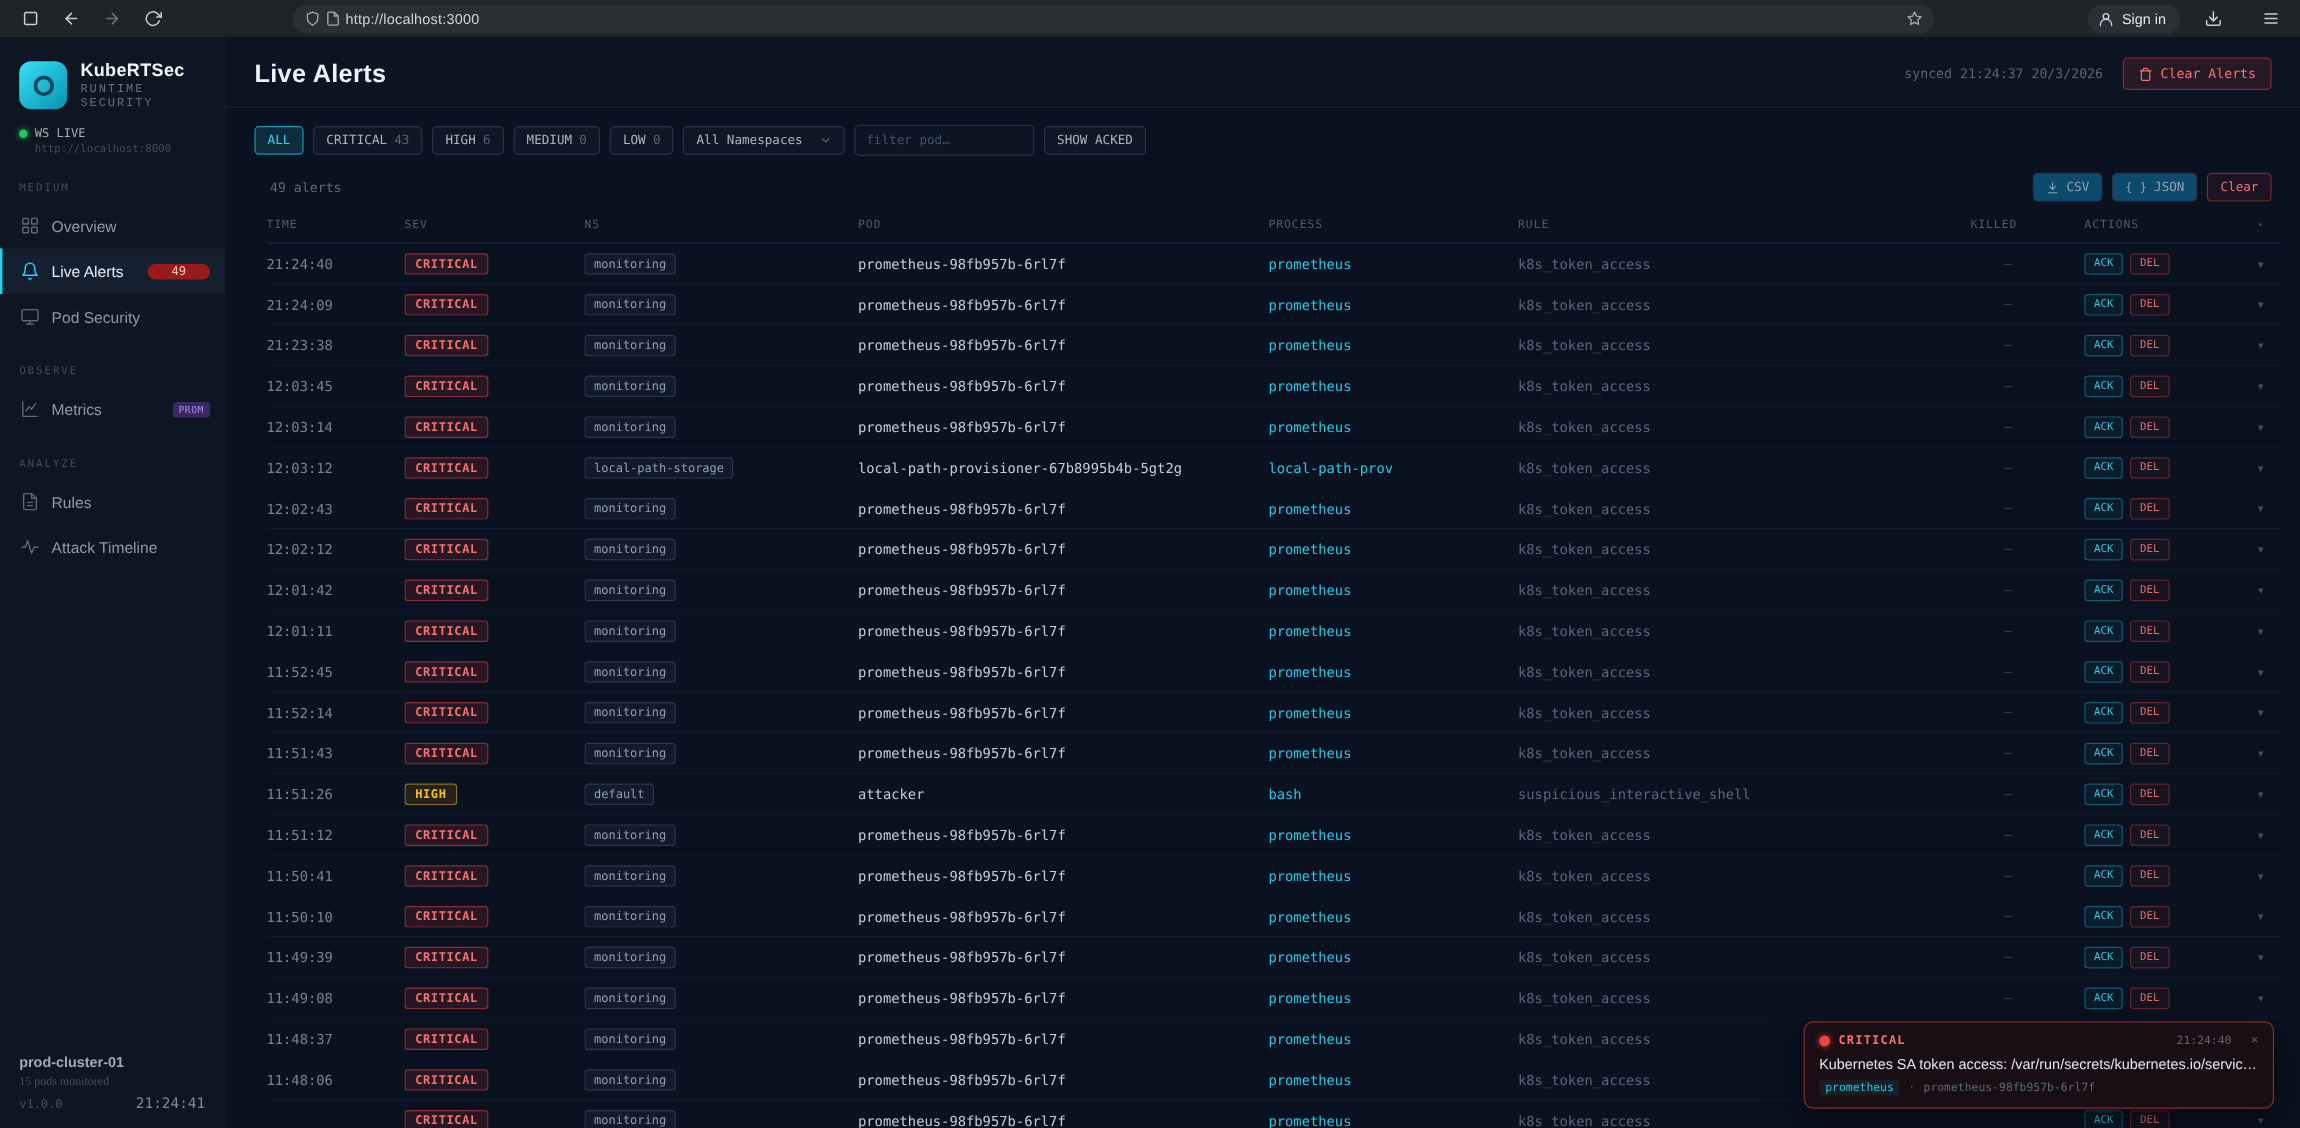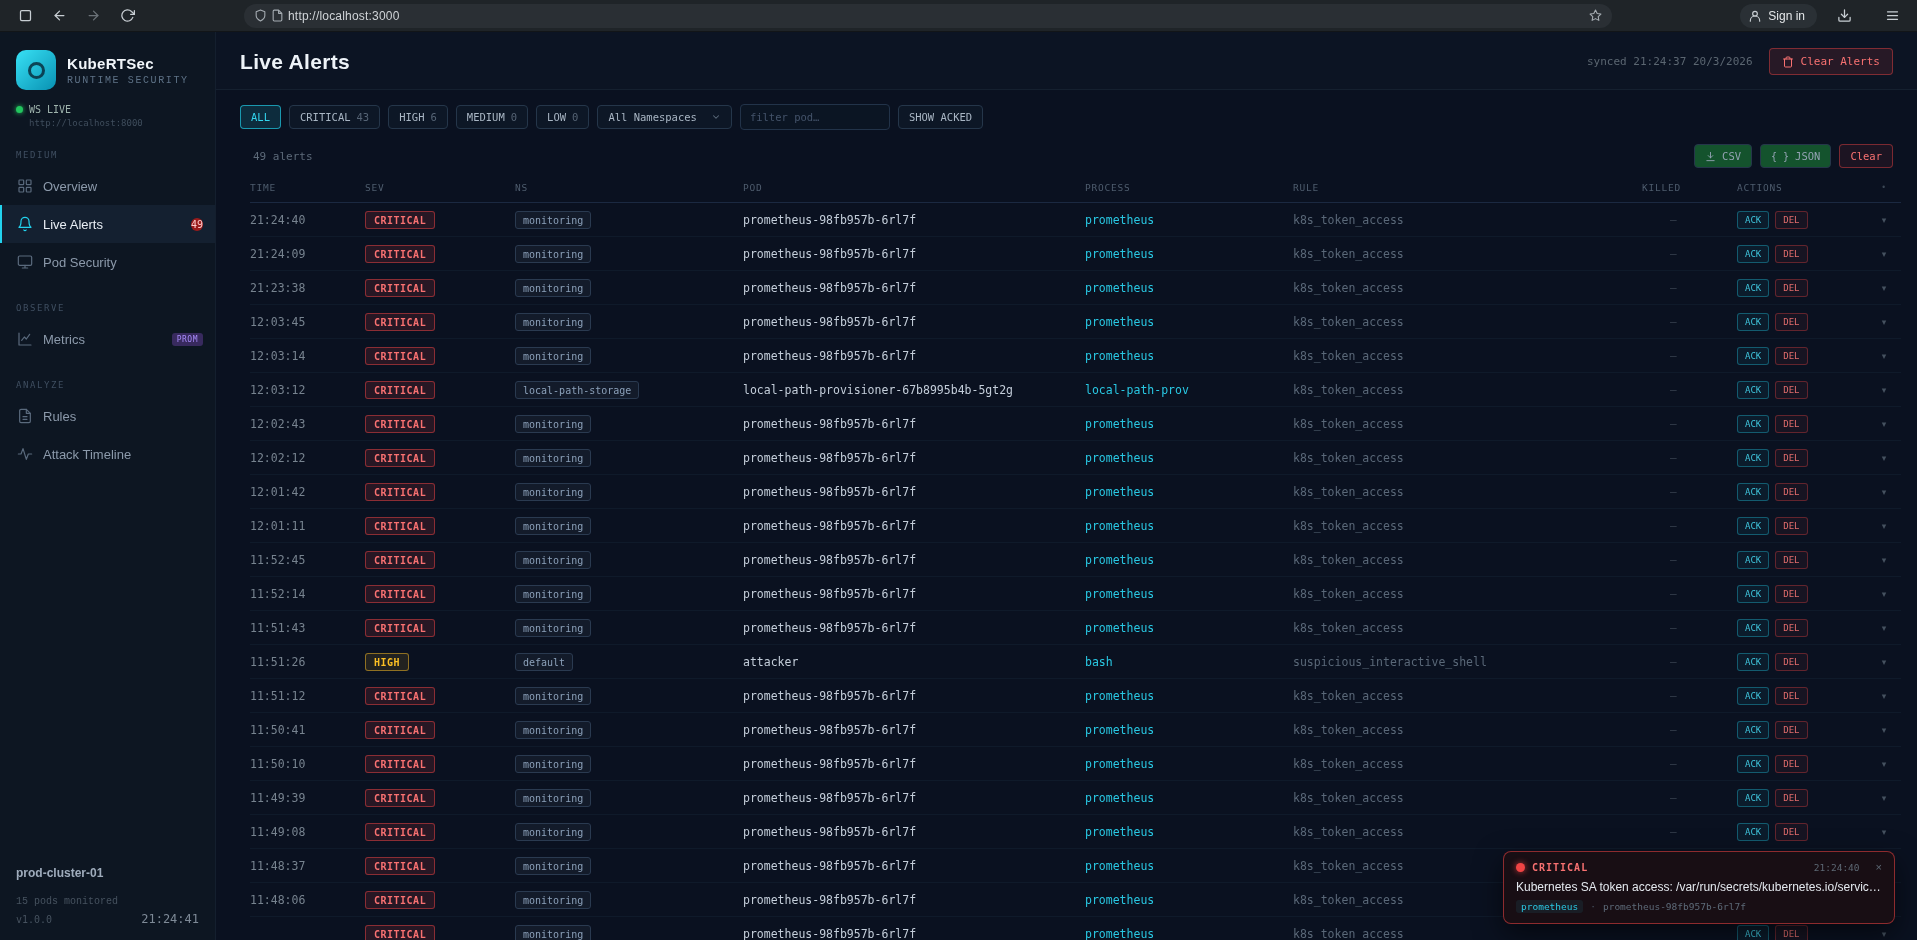--- a/index.html
+++ b/index.html
@@ -14,46 +14,46 @@
   .urlbar{margin-left:104px;width:1368px;height:24px;background:#2a2f34;border-radius:12px;display:flex;align-items:center;gap:4px;padding:0 10px;cursor:text}
   .urlbar svg{width:13px;height:13px;color:#a6adb3;flex:0 0 auto}
   .url-text{font-size:12px;color:#d0d4d8;letter-spacing:.2px}
   .urlbar .star{margin-left:auto}
   .chrome-right{margin-left:auto;display:flex;align-items:center;gap:14px}
   .signin{display:flex;align-items:center;gap:6px;background:#2a3035;border-radius:13px;height:24px;padding:0 12px 0 8px;color:#e4e7e9;font-size:12px;cursor:pointer}
   .signin svg{width:14px;height:14px;color:#c8ced3}
 
   
   .app{display:flex;height:908px}
-  .sidebar{width:216px;background:#0d1622;border-right:1px solid #141f2e;display:flex;flex-direction:column}
+  .sidebar{width:188px;background:#0d1622;border-right:1px solid #141f2e;display:flex;flex-direction:column}
   main{flex:1;background:#0a1120;display:flex;flex-direction:column;overflow:hidden;position:relative}
 
   
   .brand{display:flex;align-items:center;gap:11px;padding:18px 16px 8px}
   .logo{width:40px;height:40px;border-radius:10px;background:linear-gradient(135deg,#38e1f5,#0891b2);display:flex;align-items:center;justify-content:center;flex:0 0 auto}
   .logo-glyph{width:17px;height:17px;border:3px solid rgba(8,47,63,.85);border-radius:50%}
   .app-name{font-size:15px;font-weight:700;color:#f2f6fa;letter-spacing:.3px}
   .app-sub{font-family:Liberation Mono, monospace;font-size:10px;letter-spacing:1.6px;color:#5e7287;margin-top:3px}
   .ws{padding:6px 16px 0}
   .ws-line{display:flex;align-items:center;gap:6px;font-family:"DejaVu Sans Mono",monospace;font-size:10px;color:#9fb4ad}
   .dot-green{width:7px;height:7px;border-radius:50%;background:#22c55e;box-shadow:0 0 5px #22c55e}
   .ws-url{font-family:"DejaVu Sans Mono",monospace;font-size:9px;color:#3f4d5c;padding-left:13px;margin-top:3px}
   .nav-section{margin-top:22px}
   .nav-label{font-family:"DejaVu Sans Mono",monospace;font-size:9px;letter-spacing:1.6px;color:#3f4e60;padding:0 16px;margin-bottom:7px}
   .nav-item{display:flex;align-items:center;gap:10px;height:38px;padding:0 12px 0 15px;color:#8c9aab;font-size:13px;cursor:pointer;border-left:2px solid transparent}
   .nav-icon{width:16px;height:16px;color:#5a6a7d;display:flex}
   .nav-icon svg{width:16px;height:16px}
   .nav-item.active{background:#142030;border-left-color:#22d3ee;color:#e9eef4}
   .nav-item.active .nav-icon{color:#22d3ee}
   .nav-badge{margin-left:auto;font-family:"DejaVu Sans Mono",monospace}
-  .nav-badge.red{font-size:10px;padding:1px 0;border-radius:9px;background:#991b1b;color:#fecaca}
+  .nav-badge.red{font-size:10px;padding:1px 20px;border-radius:9px;background:#991b1b;color:#fecaca}
   .nav-badge.purple{font-size:8px;padding:2px 5px;border-radius:3px;background:#382a5e;color:#a78bfa;letter-spacing:.5px}
   .sfoot{margin-top:auto;padding:12px 16px 14px}
   .sf-cluster{font-size:12px;font-weight:700;color:#9facbc}
-  .sf-pods{font-family:Liberation Mono, monospace;font-size:10px;color:#46525f;margin-top:16px}
+  .sf-pods{font-family:Liberation Serif, serif;font-size:10px;color:#46525f;margin-top:4px}
   .sf-row{display:flex;justify-content:space-between;align-items:baseline;margin-top:5px}
   .sf-ver{font-family:"DejaVu Sans Mono",monospace;font-size:10px;color:#46525f}
   .sf-time{font-family:"DejaVu Sans Mono",monospace;font-size:12px;color:#7e8a97}
 
   
   .page-head{display:flex;align-items:center;justify-content:space-between;padding:16px 24px 14px;border-bottom:1px solid #15202f;background:#0c1423}
   h1{font-size:21px;font-weight:700;color:#eef3f8;letter-spacing:.3px}
   .head-right{display:flex;align-items:center;gap:16px}
   .synced{font-family:"DejaVu Sans Mono",monospace;font-size:11px;color:#5b6671}
   .btn-clear-alerts{display:flex;align-items:center;gap:7px;background:rgba(239,68,68,.12);border:1px solid rgba(239,68,68,.45);color:#f87171;font-family:"DejaVu Sans Mono",monospace;font-size:11px;padding:6px 12px;border-radius:4px;cursor:pointer}
@@ -68,21 +68,21 @@
   .ns-select svg{width:10px;height:10px;color:#5d6c7c}
   .pod-filter{width:150px;height:26px;background:#0b1523;border:1px solid #223349;border-radius:4px;color:#c7d2dd;font-family:"DejaVu Sans Mono",monospace;font-size:10.5px;padding:0 9px;outline:none}
   .pod-filter::placeholder{color:#44536a}
   .toolbar{display:flex;align-items:center;padding:14px 24px 0}
   .search{display:flex;align-items:center;gap:7px;width:274px;height:27px;background:#0b1523;border:1px solid #223349;border-radius:4px;padding:0 9px}
   .search svg{width:12px;height:12px;color:#44536a;flex:0 0 auto}
   .search input{flex:1;background:none;border:none;outline:none;color:#c7d2dd;font-family:"DejaVu Sans Mono",monospace;font-size:10.5px}
   .search input::placeholder{color:#44536a}
   .alert-count{font-family:"DejaVu Sans Mono",monospace;font-size:11px;color:#5d6a79;margin-left:13px}
   .tb-right{margin-left:auto;display:flex;gap:8px}
-  .btn-sm{display:flex;align-items:center;gap:6px;background:#14532d;border:1px solid #25364a;color:#93a2b2;font-family:"DejaVu Sans Mono",monospace;font-size:10.5px;padding:5px 10px;border-radius:4px;cursor:pointer}
+  .btn-sm{display:flex;align-items:center;gap:6px;background:#0c4a6e;border:1px solid #25364a;color:#93a2b2;font-family:"DejaVu Sans Mono",monospace;font-size:10.5px;padding:5px 10px;border-radius:4px;cursor:pointer}
   .btn-sm svg{width:11px;height:11px}
   .btn-sm.red{border-color:rgba(239,68,68,.45);color:#f87171;background:rgba(239,68,68,.08)}
 
   
   .table{margin:14px 16px 0;padding-left:18px;flex:1;overflow:hidden;display:flex;flex-direction:column}
   .thead,.tr{display:grid;grid-template-columns:115px 150px 228px 342px 208px 1fr 95px 130px 34px;align-items:center}
   .thead{padding-bottom:9px;border-bottom:1px solid #1b2941}
   .th{font-family:"DejaVu Sans Mono",monospace;font-size:9.5px;letter-spacing:.8px;color:#4e5c6d}
   .th:last-child{text-align:center;font-size:8px;color:#3c4856}
   .tbody{overflow:hidden}

